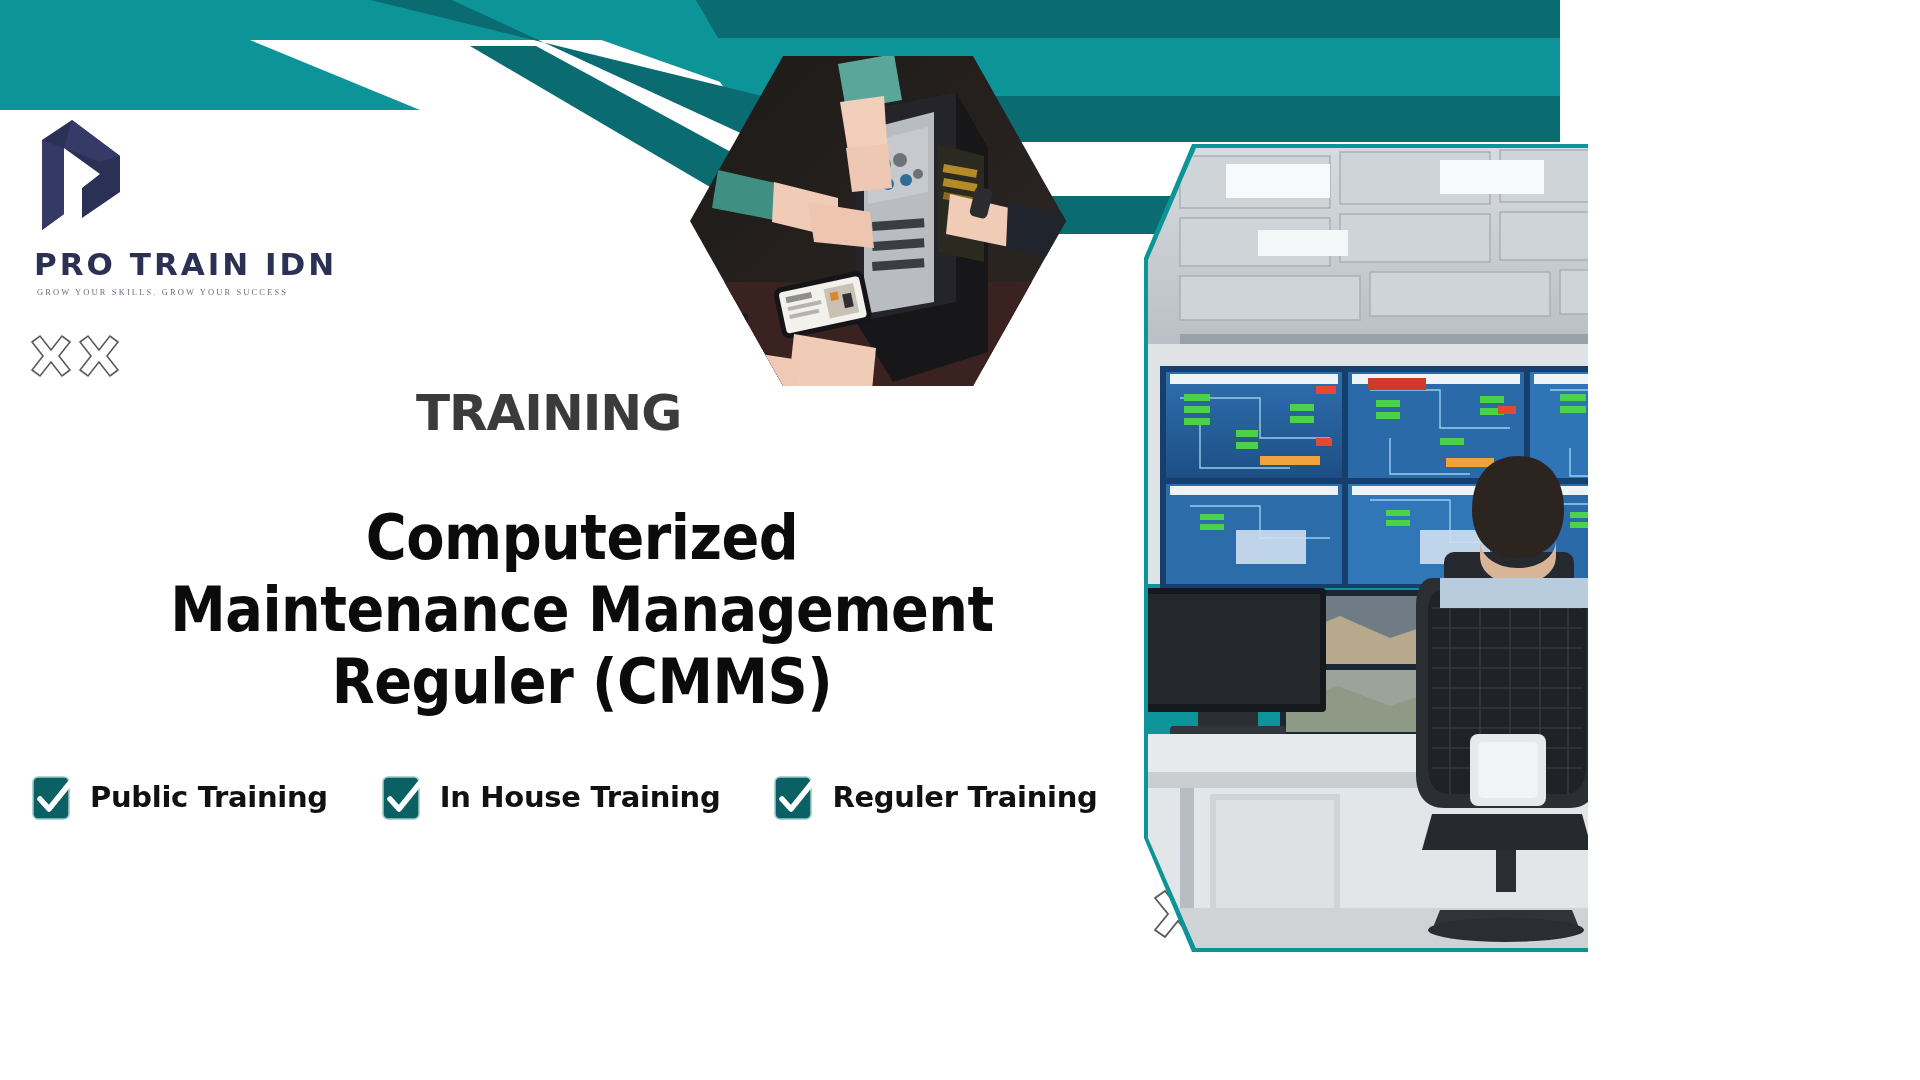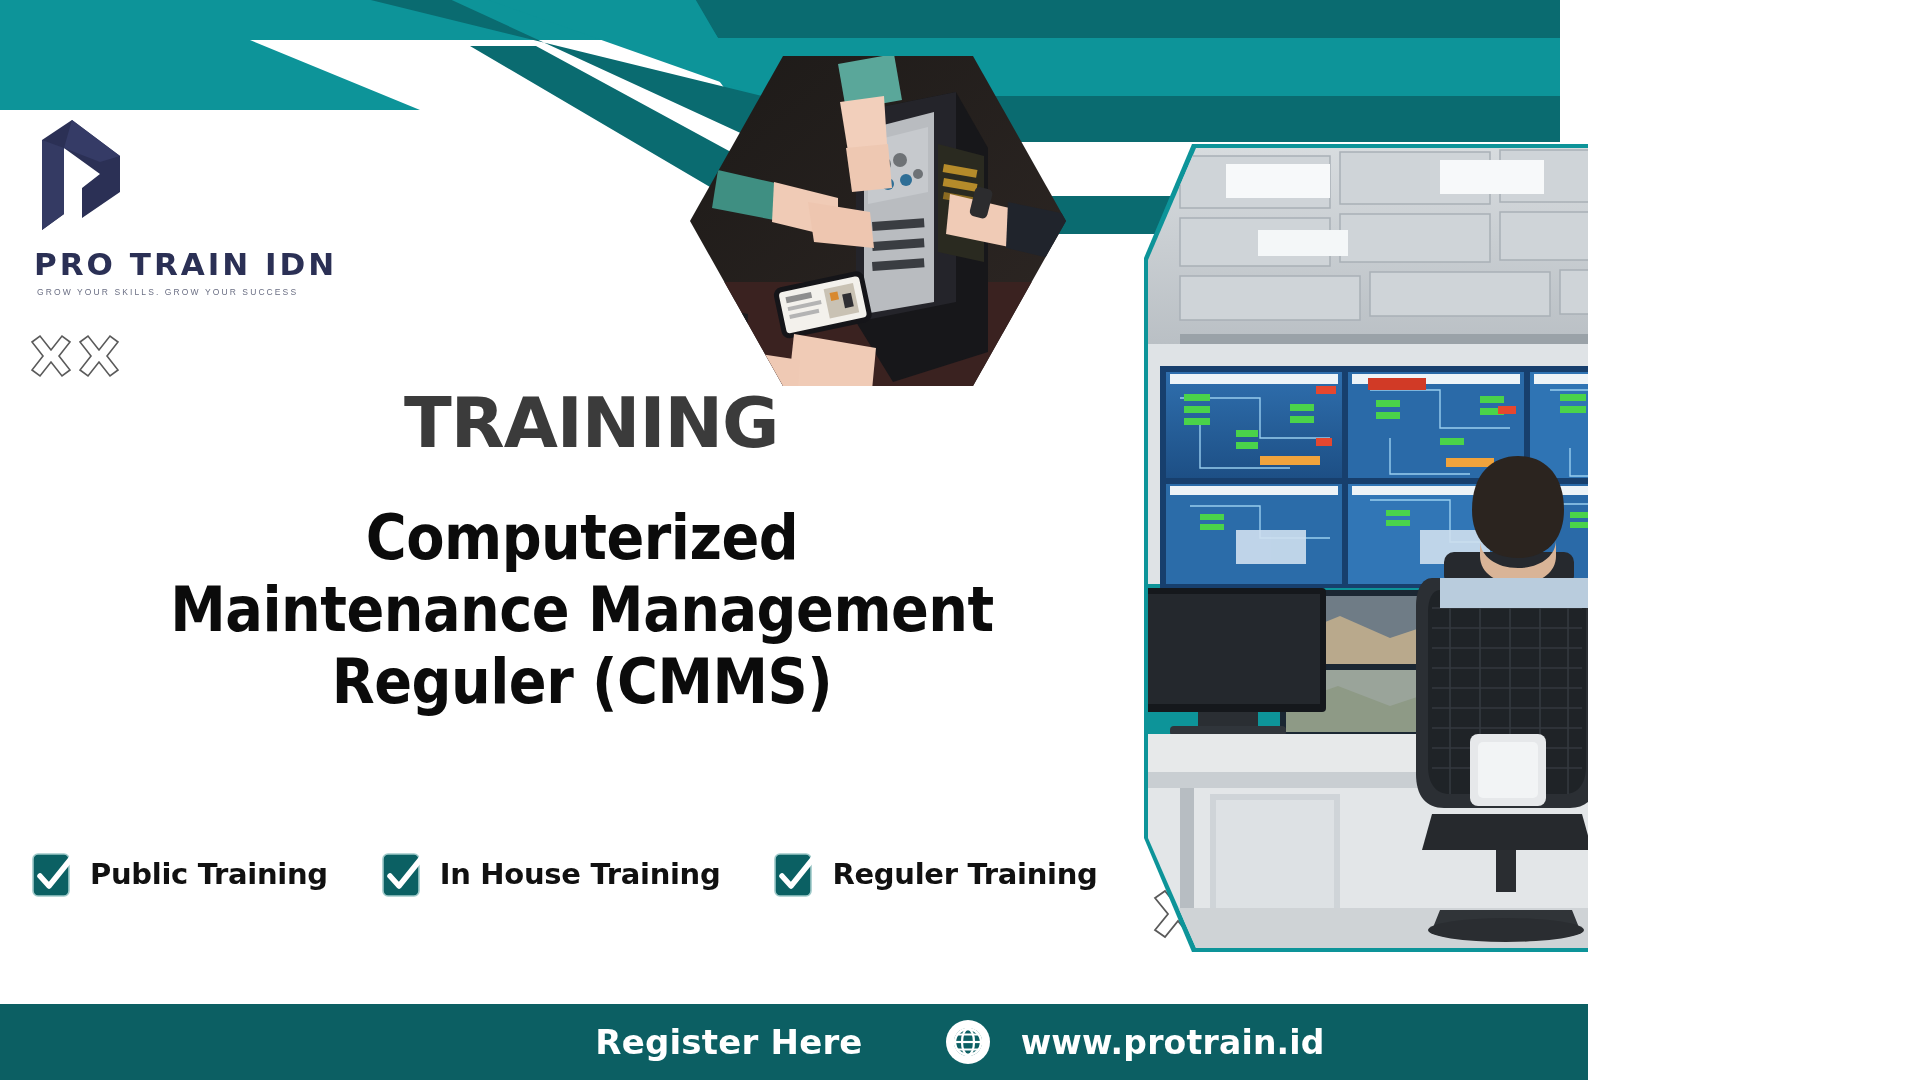--- a/index.html
+++ b/index.html
@@ -20,58 +20,58 @@
   .logo-name {
     font-family:"DejaVu Sans", sans-serif;
     font-weight:bold;
     font-size:31px;
     letter-spacing:3px;
     color:#2b3055;
     margin-top:6px;
     white-space:nowrap;
   }
   .logo-tag {
-    font-family:Liberation Sans, sans-serif;
+    font-family:Liberation Serif, serif;
     font-size:8.5px;
     letter-spacing:2.1px;
     color:#6b6f84;
     margin-top:5px;
     margin-left:3px;
     white-space:nowrap;
   }
 
   
   .xorn { position:absolute; }
 
   
   .kicker {
-    position:absolute; left:404px; top:388px;
+    position:absolute; left:416px; top:388px;
     font-family:"DejaVu Sans", sans-serif;
     font-weight:bold;
-    font-size:70px;
+    font-size:50px;
     letter-spacing:-1px;
     color:#3b3b3b;
     line-height:1;
   }
   .title {
     position:absolute; left:52px; top:502px;
     width:1060px;
     text-align:center;
     font-family:"DejaVu Sans Condensed","DejaVu Sans", sans-serif;
     font-weight:bold;
     font-size:62px;
     line-height:1.16;
     color:#0b0b0b;
     letter-spacing:-0.5px;
   }
   .title span { display:block; }
 
   
   .checkrow {
-    position:absolute; left:30px; top:850px;
+    position:absolute; left:30px; top:773px;
     display:flex; align-items:center; gap:0px;text-align:center;
   }
   .chk-item { display:flex; align-items:center; }
   .chk-item + .chk-item { margin-left:52px; }
   .chk-box { position:relative; width:46px; height:48px; flex:0 0 auto; }
   .chk-label {
     margin-left:14px;
     font-family:"DejaVu Sans", sans-serif;
     font-weight:bold;
     font-size:29px;
@@ -549,27 +549,14 @@
         </g>
 
         <rect x="470" y="594" width="96" height="14" rx="3" fill="#2b2f33"></rect>
         <rect x="590" y="596" width="40" height="12" rx="3" fill="#3a3f44"></rect>
 
         <rect x="0" y="0" width="790" height="820" fill="none"></rect>
       </g>
     </svg>
   </div>
 
-  <div class="footer">
-    <div class="footer-reg">Register Here</div>
-    <svg class="footer-globe" viewBox="0 0 46 46">
-      <circle cx="23" cy="23" r="22" fill="#ffffff"></circle>
-      <circle cx="23" cy="23" r="14" fill="#0c5f63"></circle>
-      <circle cx="23" cy="23" r="13" fill="none" stroke="#ffffff" stroke-width="2.4"></circle>
-      <ellipse cx="23" cy="23" rx="6" ry="13" fill="none" stroke="#ffffff" stroke-width="2.2"></ellipse>
-      <line x1="10" y1="23" x2="36" y2="23" stroke="#ffffff" stroke-width="2.2"></line>
-      <line x1="12.5" y1="15.5" x2="33.5" y2="15.5" stroke="#ffffff" stroke-width="2"></line>
-      <line x1="12.5" y1="30.5" x2="33.5" y2="30.5" stroke="#ffffff" stroke-width="2"></line>
-    </svg>
-    <div class="footer-url">www.protrain.id</div>
-  </div>
 
 </div>
 
 </body></html>

